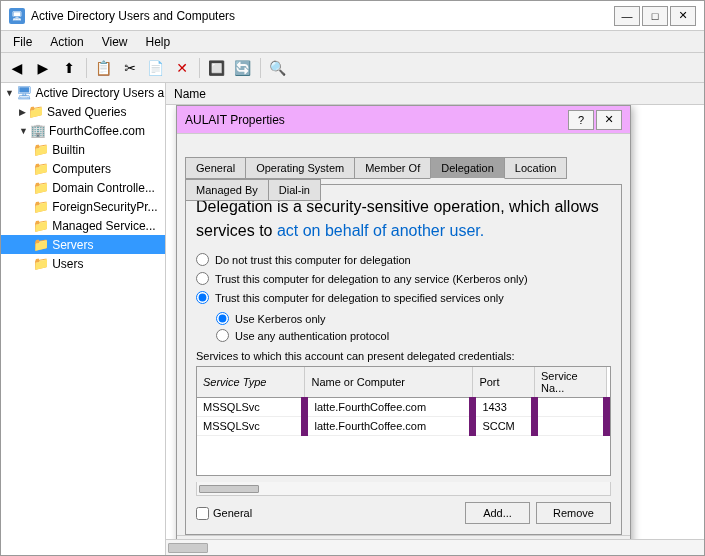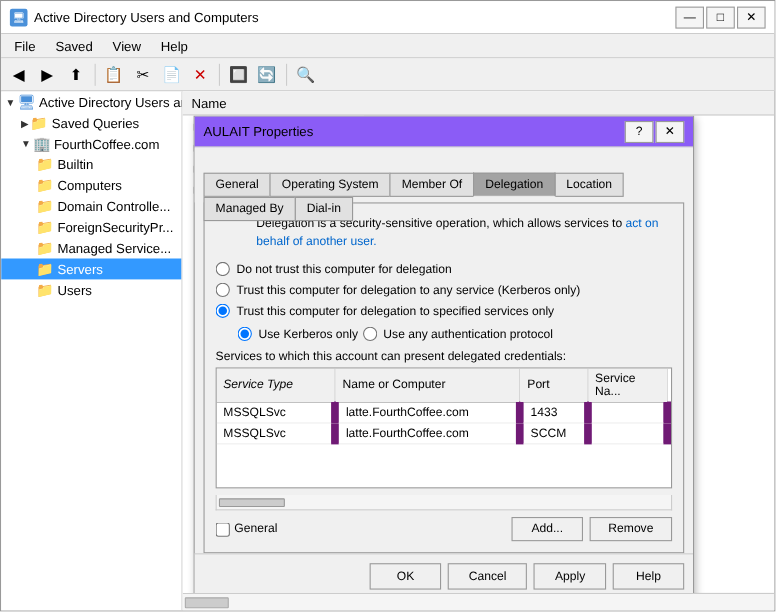--- a/index.html
+++ b/index.html
@@ -28,39 +28,39 @@
     
     .content-area { display: flex; flex: 1; overflow: hidden; }
 
     
     .left-panel { width: 165px; min-width: 165px; background: white; border-right: 1px solid #ccc; overflow-y: auto; overflow-x: hidden; }
     .tree-item { display: flex; align-items: center; padding: 2px 4px; cursor: pointer; white-space: nowrap; }
     .tree-item.selected { background: #3399ff; color: white; }
 
     
     .dialog { width: 455px; background: #f0f0f0; border: 1px solid #999; box-shadow: 2px 2px 8px rgba(0,0,0,0.3); display: flex; flex-direction: column; }
-    .dialog-title-bar { background: #8b5cf6; height: 28px; display: flex; align-items: center; padding: 0 8px; border-bottom: 1px solid #ccc; justify-content: space-between; }
+    .dialog-title-bar { background: #f0abfc; height: 28px; display: flex; align-items: center; padding: 0 8px; border-bottom: 1px solid #ccc; justify-content: space-between; }
     .dialog-title { font-size: 12px; font-weight: normal; }
     .dialog-title-controls { display: flex; gap: 2px; }
 
     
     .tabs { display: flex; padding: 6px 8px 0; background: #f0f0f0; flex-wrap: wrap; }
     .tab { padding: 4px 10px; border: 1px solid #999; background: #e1e1e1; cursor: pointer; font-size: 11px; margin-right: -1px; position: relative; top: 17px; }
     .tab.active { background: #a3a3a3; border-bottom-color: #f0f0f0; z-index: 1; }
 
     
     .tab-content { border: 1px solid #999; margin: 0 8px; background: #f0f0f0; padding: 10px; flex: 1; }
 
     
-    .delegation-desc { font-size: 11px; margin-bottom: 10px; line-height: 1.5; margin-left: 37px; }
+    .delegation-desc { font-size: 16px; margin-bottom: 10px; line-height: 1.5; }
     .delegation-desc a { color: #0066cc; text-decoration: none; }
     .radio-group { display: flex; flex-direction: column; gap: 6px; margin-bottom: 8px; }
     .radio-item { display: flex; align-items: center; gap: 6px; font-size: 11px; cursor: pointer; }
     .radio-item input[type="radio"] { cursor: pointer; }
-    .sub-radio-group { display: flex; flex-direction: row; gap: 4px; margin-left: 20px; margin-bottom: 8px; }
+    .sub-radio-group { display: flex; flex-direction: column; gap: 4px; margin-left: 20px; margin-bottom: 8px; }
 
     
     .services-label { font-size: 11px; margin-bottom: 4px; }
     .services-table-container { border: 1px solid #999; background: white; height: 110px; overflow-y: auto; overflow-x: auto; margin-bottom: 6px; position: relative; }
     .services-table { width: 100%; border-collapse: collapse; font-size: 11px; }
     .services-table th { background: #f0f0f0; border-bottom: 1px solid #999; border-right: 1px solid #ccc; padding: 3px 6px; text-align: left; font-weight: normal; position: sticky; top: 0; }
     .services-table td { border-bottom: 1px solid #eee; border-right: 7px solid #701a75; padding: 3px 6px; }
     .btn { padding: 4px 16px; border: 1px solid #999; background: #f0f0f0; cursor: pointer; font-size: 11px; min-width: 65px; }
     .btn-primary { background: #f0f0f0; }
 
@@ -87,21 +87,21 @@
     </div>
     <div class="title-bar-controls">
       <button class="title-bar-btn">—</button>
       <button class="title-bar-btn">□</button>
       <button class="title-bar-btn close">✕</button>
     </div>
   </div>
 
   <div class="menu-bar">
     <span class="menu-item">File</span>
-    <span class="menu-item">Saved</span>
+    <span class="menu-item">Action</span>
     <span class="menu-item">View</span>
     <span class="menu-item">Help</span>
   </div>
 
   <div class="toolbar">
     <button class="toolbar-btn">◀</button>
     <button class="toolbar-btn">▶</button>
     <button class="toolbar-btn">⬆</button>
     <div class="toolbar-sep"></div>
     <button class="toolbar-btn">📋</button>

